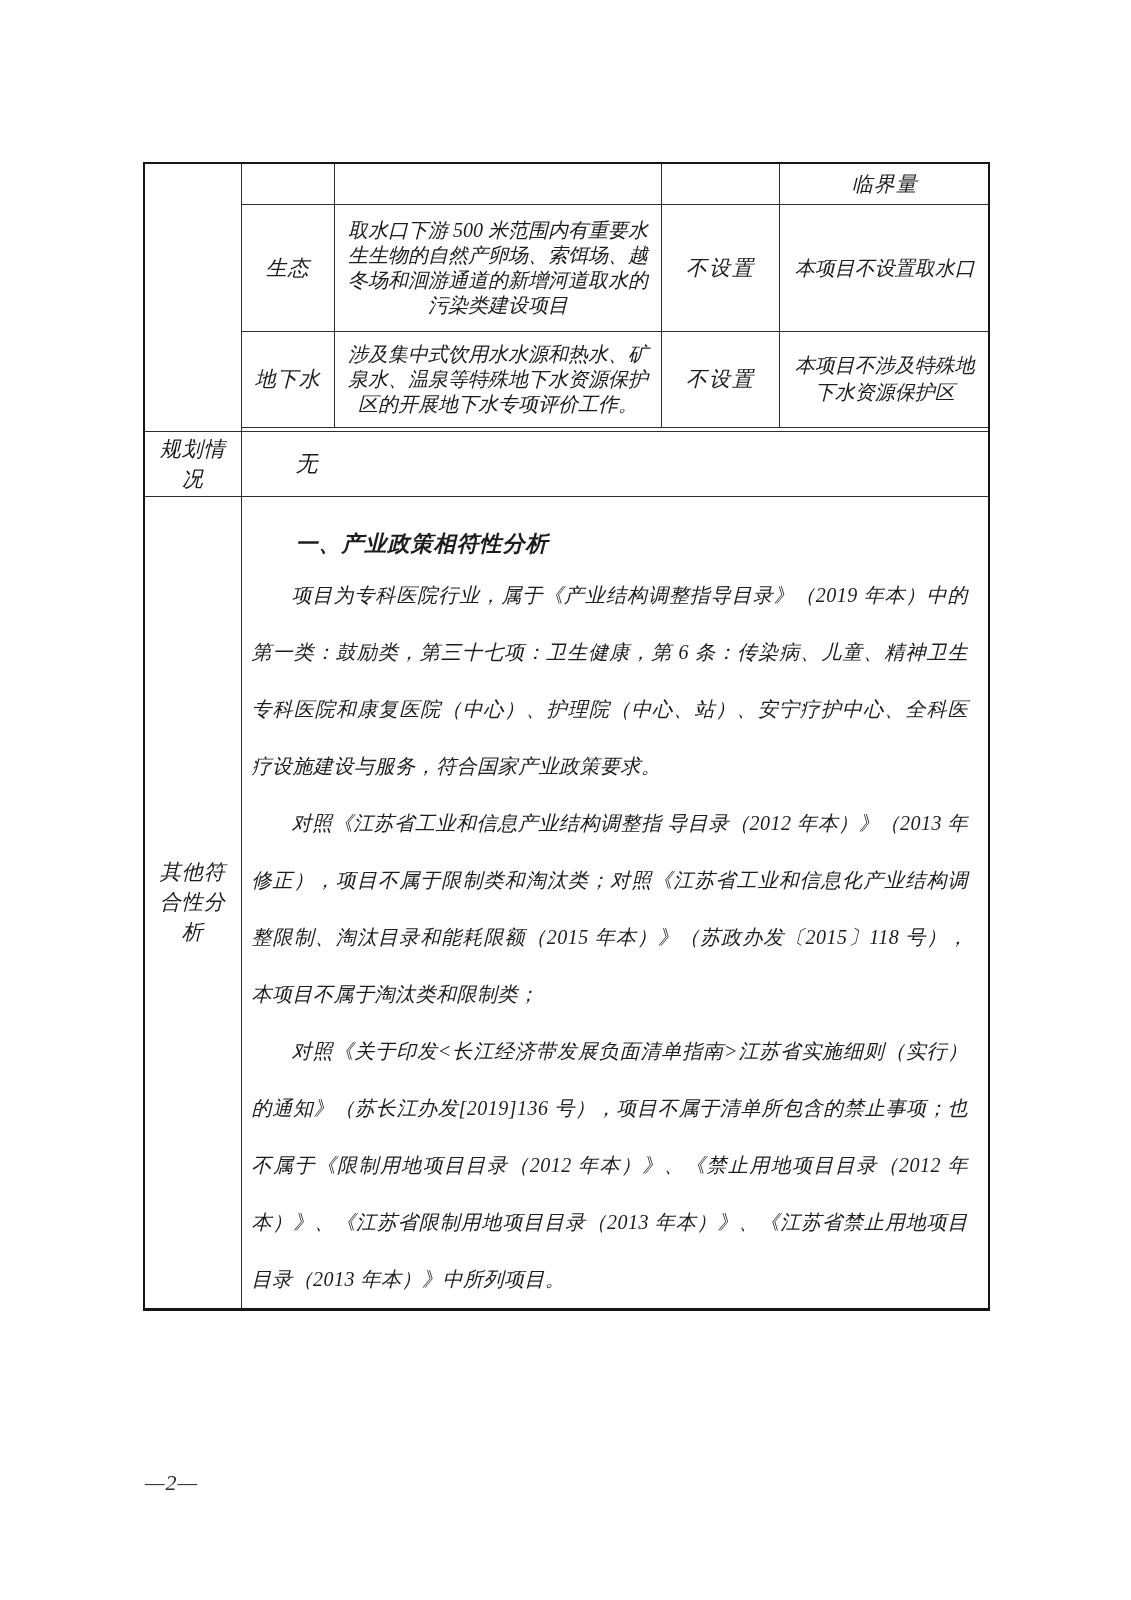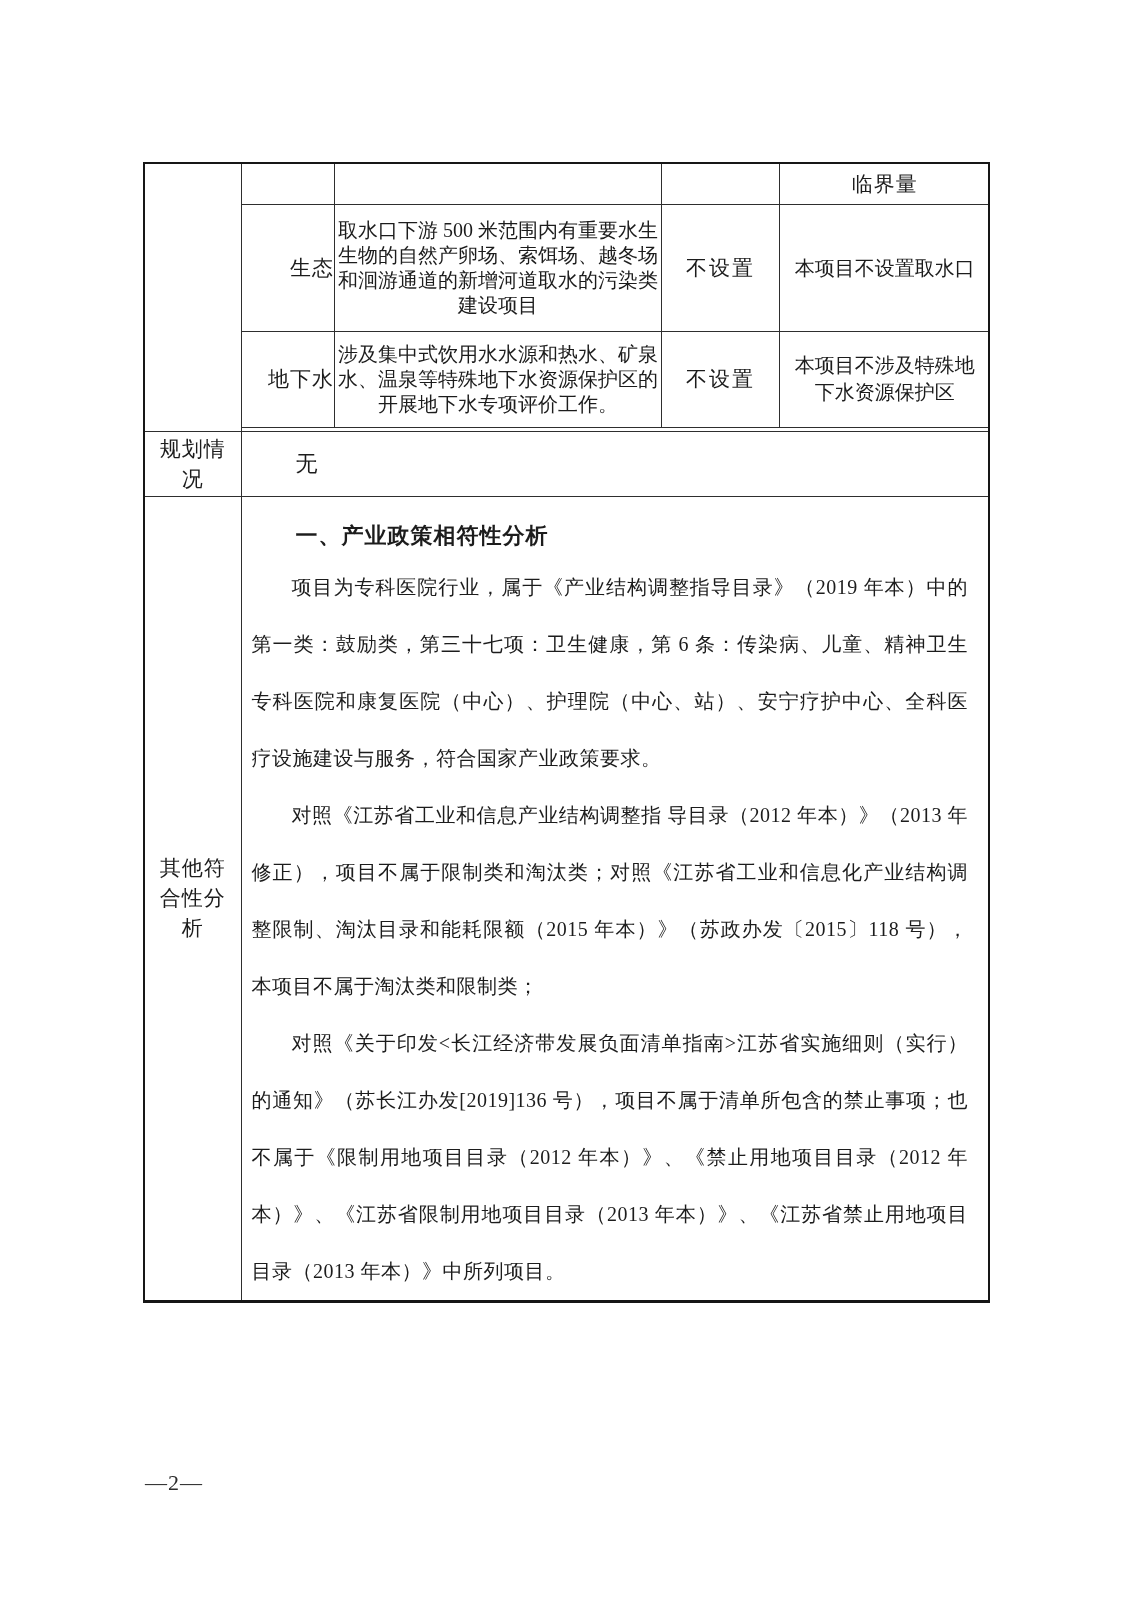--- a/index.html
+++ b/index.html
@@ -2,21 +2,21 @@
 <html><head>
 <meta charset="utf-8">
 <style>
   * { margin:0; padding:0; box-sizing:border-box; }
   html,body { background:#ffffff; }
   body {
     width:1131px; height:1600px;
     font-family:"Liberation Serif","DejaVu Serif",serif;
     color:#1c1c1c;
   }
-  .page { position:relative; width:1113px; height:1600px; background:#ffffff; overflow:hidden; }
+  .page { position:relative; width:1113px; height:1600px; background:#ffffff; overflow:hidden;font-style:italic; }
 
   table { border-collapse:collapse; table-layout:fixed; }
   .doc-table {
     position:absolute; left:143px; top:162px; width:845px;
     border:2px solid #161616; border-bottom:3px solid #161616;
   }
   .doc-table > tbody > tr > td { border:1px solid #2e2e2e; background:#ffffff; }
 
   .row-label {
     text-align:center; vertical-align:middle;
@@ -25,28 +25,28 @@
   }
 
   .nested-cell { padding:0; vertical-align:top; }
   .sub-table { width:100%; height:264px; }
   .sub-table td { border:1px solid #2e2e2e; }
   .sub-table tr td:first-child { border-left:none; }
   .sub-table tr td:last-child  { border-right:none; }
   .sub-table tr:first-child td { border-top:none; }
 
   .sub-header-cell { text-align:center; vertical-align:middle; font-size:21px; letter-spacing:1px; }
-  .cat-cell  { text-align:right; vertical-align:middle; font-size:21px; letter-spacing:1px; word-break:break-all; }
-  .desc-cell { text-align:center; vertical-align:middle; font-size:20px; line-height:25px; padding:1px 0; word-break:break-all; }
+  .cat-cell  { text-align:center; vertical-align:middle; font-size:21px; letter-spacing:1px; word-break:break-all; }
+  .desc-cell { text-align:center; vertical-align:middle; font-size:20px; line-height:25px; padding:1px 10px; word-break:break-all; }
   .set-cell  { text-align:center; vertical-align:middle; font-size:21px; letter-spacing:2px; }
   .res-cell  { text-align:center; vertical-align:middle; font-size:20px; line-height:27px; padding:7px 8px; word-break:break-all; }
 
   .none-cell { vertical-align:middle; text-align:left; font-size:22px; padding-left:54px; }
 
-  .analysis-cell { vertical-align:top; padding:16px 20px 0 10px; }
+  .analysis-cell { vertical-align:top; padding:24px 20px 0 10px; }
   .analysis-heading {
     font-weight:bold; font-size:22px; line-height:46px;
     text-indent:2em; letter-spacing:1px;
   }
   .analysis-cell p {
     font-size:20px; line-height:57px; letter-spacing:0.5px;
     text-align:justify; text-indent:2em; word-break:break-all;
   }
 
   .page-number {

